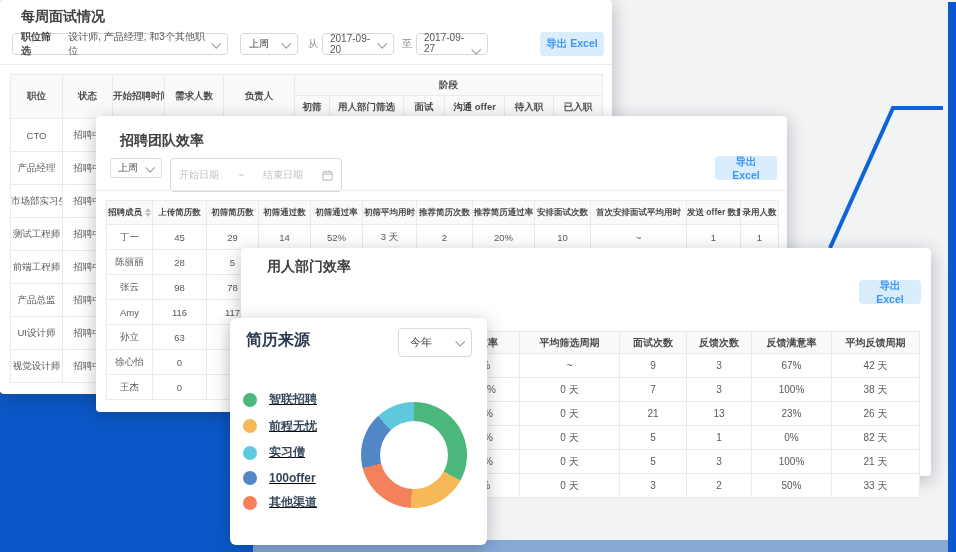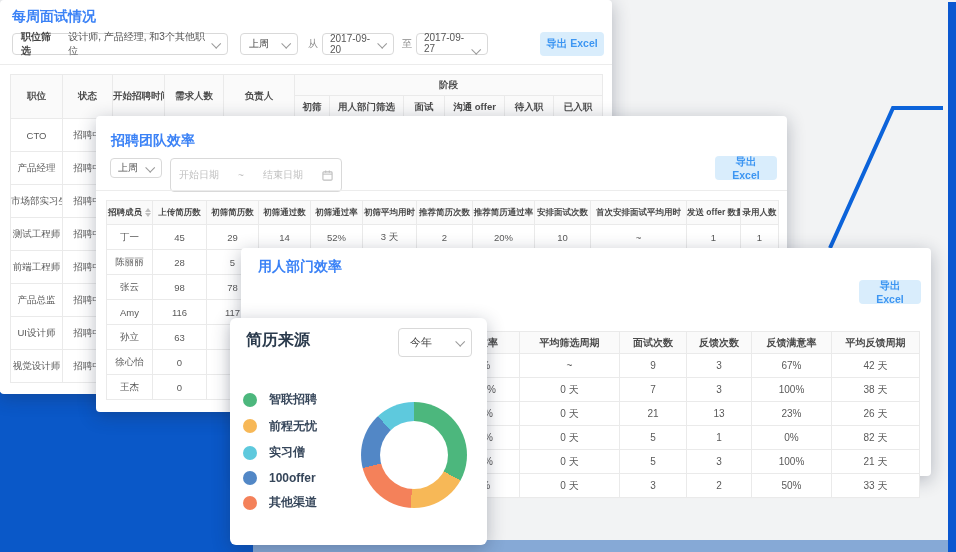--- a/index.html
+++ b/index.html
@@ -12,21 +12,21 @@
   .abs{position:absolute;}
   
   .bg-block{background:#0A58C8;}
   .bg-strip-right{background:#0B57D0;}
   .bg-strip-bottom{background:#86A9D6;}
   
   .panel{
     position:absolute;background:#fff;border-radius:4px;
     box-shadow:0 4px 18px rgba(25,35,60,.30);
   }
-  .panel-title{font-weight:bold;color:#3b82f6;}
+  .panel-title{font-weight:bold;color:#404040;margin-left:9px;}
   
   .ctl{
     position:absolute;display:flex;align-items:center;
     border:1px solid #d9d9d9;border-radius:4px;background:#fff;
     box-sizing:border-box;color:#555;
   }
   .ctl .chev{margin-left:auto;margin-right:8px;}
   .chev{
     width:6px;height:6px;border-right:1.4px solid #999;border-bottom:1.4px solid #999;
     transform:rotate(45deg) translateY(-1px);flex:0 0 auto;
@@ -53,21 +53,21 @@
   .t2 td{font-size:9.5px;}
   .t2 thead tr{height:24px;} .t2 tbody tr{height:25px;}
   .t3 th{font-size:10px;}
   .t3 td{font-size:10px;}
   .t3 thead tr{height:22px;} .t3 tbody tr{height:24px;}
   .sorter{display:inline-flex;flex-direction:column;margin-left:3px;vertical-align:middle;}
   .sorter i{display:block;width:0;height:0;border-left:3px solid transparent;border-right:3px solid transparent;}
   .sorter .up{border-bottom:4px solid #bfbfbf;margin-bottom:1px;}
   .sorter .dn{border-top:4px solid #bfbfbf;}
   
-  .legend{position:absolute;left:13px;top:73px;display:flex;flex-direction:column;gap:9.5px;}
+  .legend{position:absolute;left:13px;top:73px;display:flex;flex-direction:column;gap:9.5px;text-decoration:underline;}
   .legend-item{display:flex;align-items:center;gap:12px;cursor:pointer;}
   .legend-dot{width:14px;height:14px;border-radius:50%;flex:0 0 auto;}
   .legend-label{font-size:12px;font-weight:bold;color:#36465A;}
   .donut{position:absolute;border-radius:50%;}
   .donut::after{content:"";position:absolute;inset:19px;background:#fff;border-radius:50%;}
   .divider{position:absolute;height:1px;background:#ececec;}
 </style>
 </head>
 <body>
 

